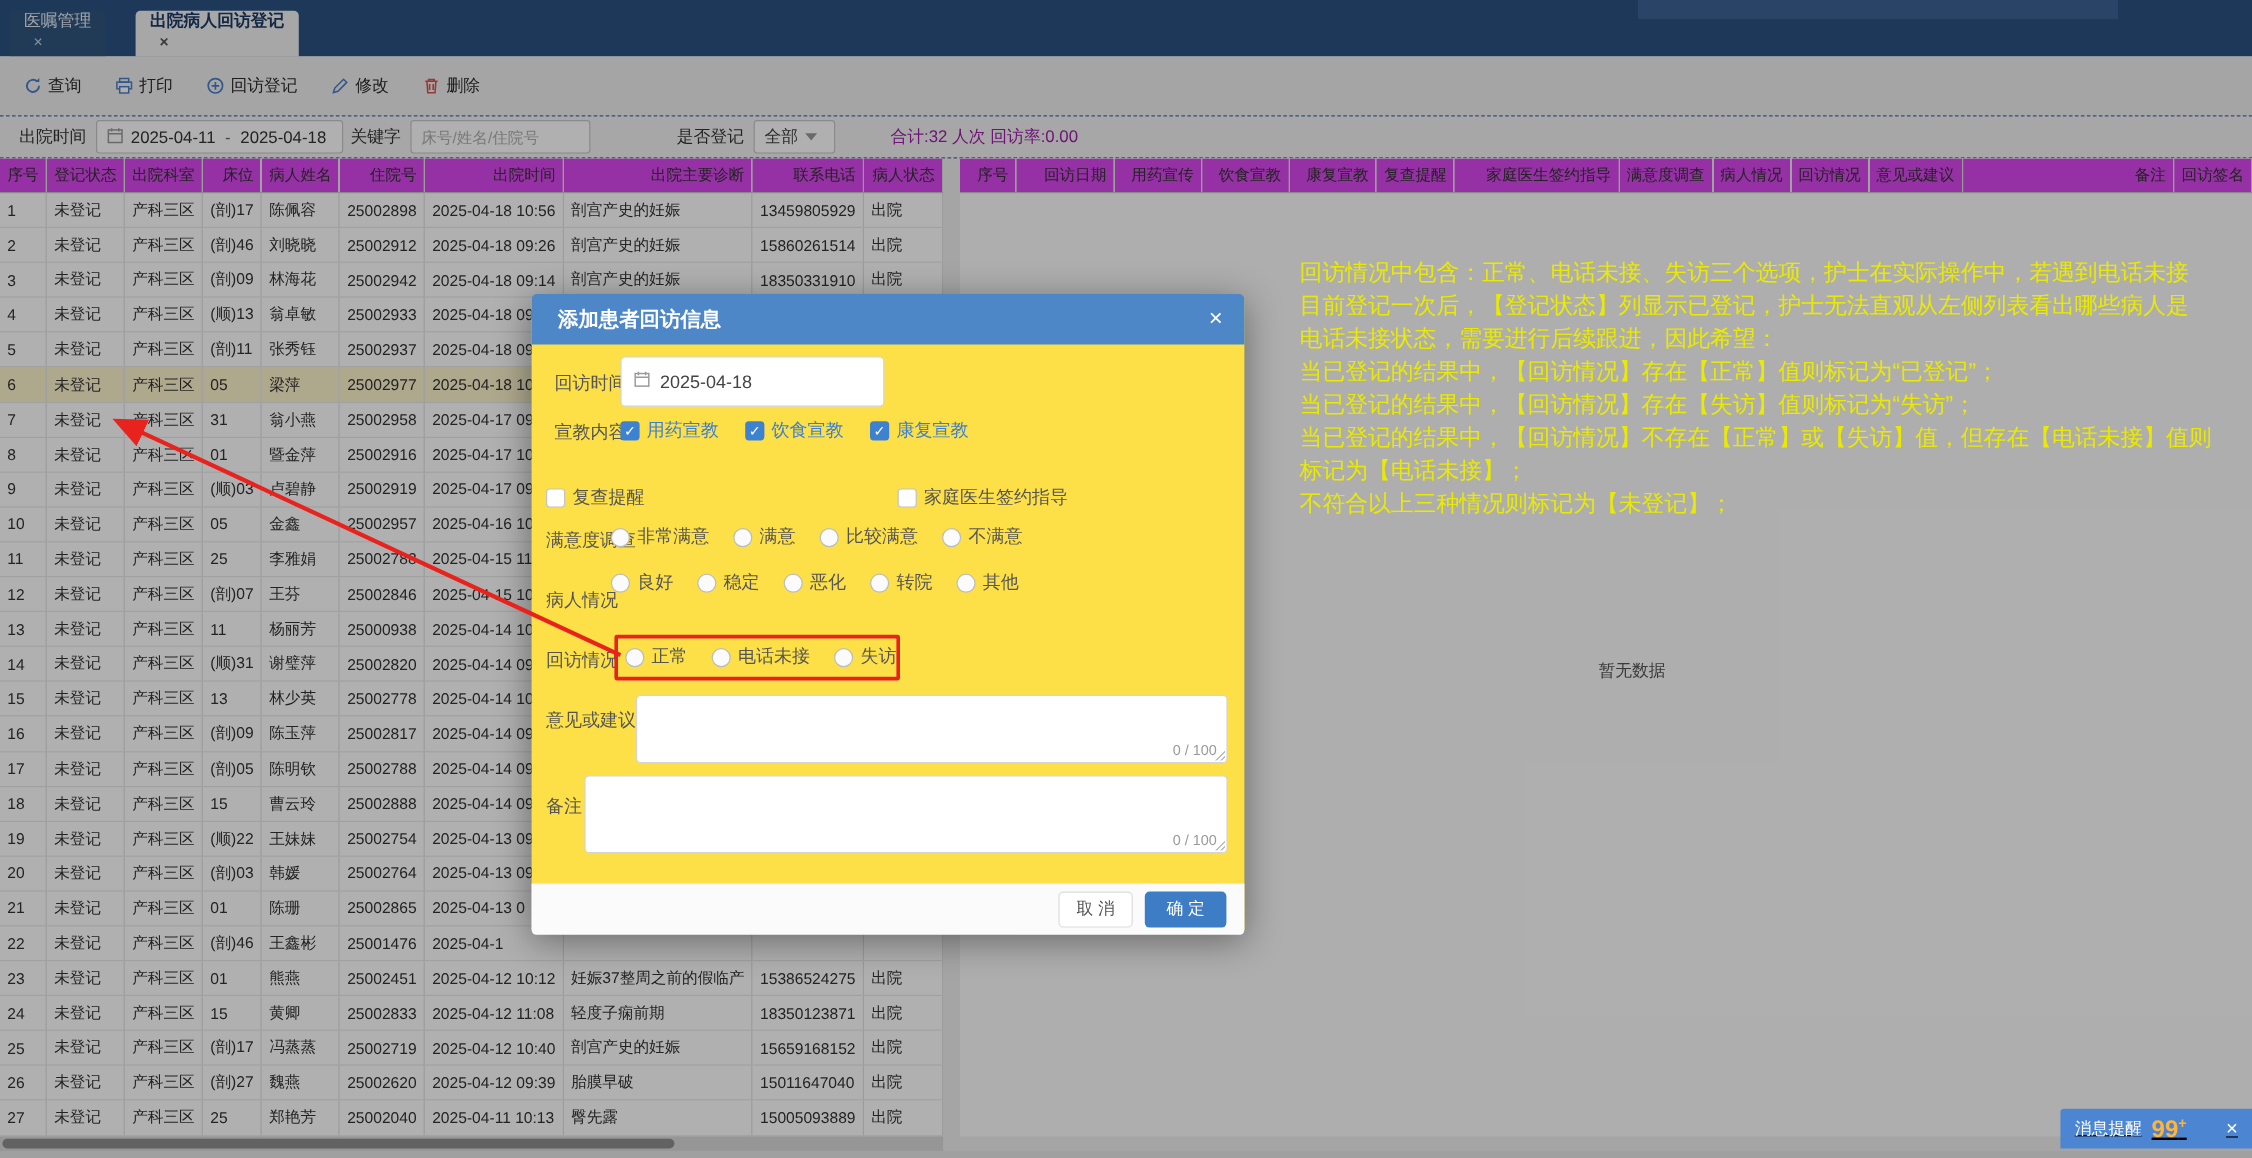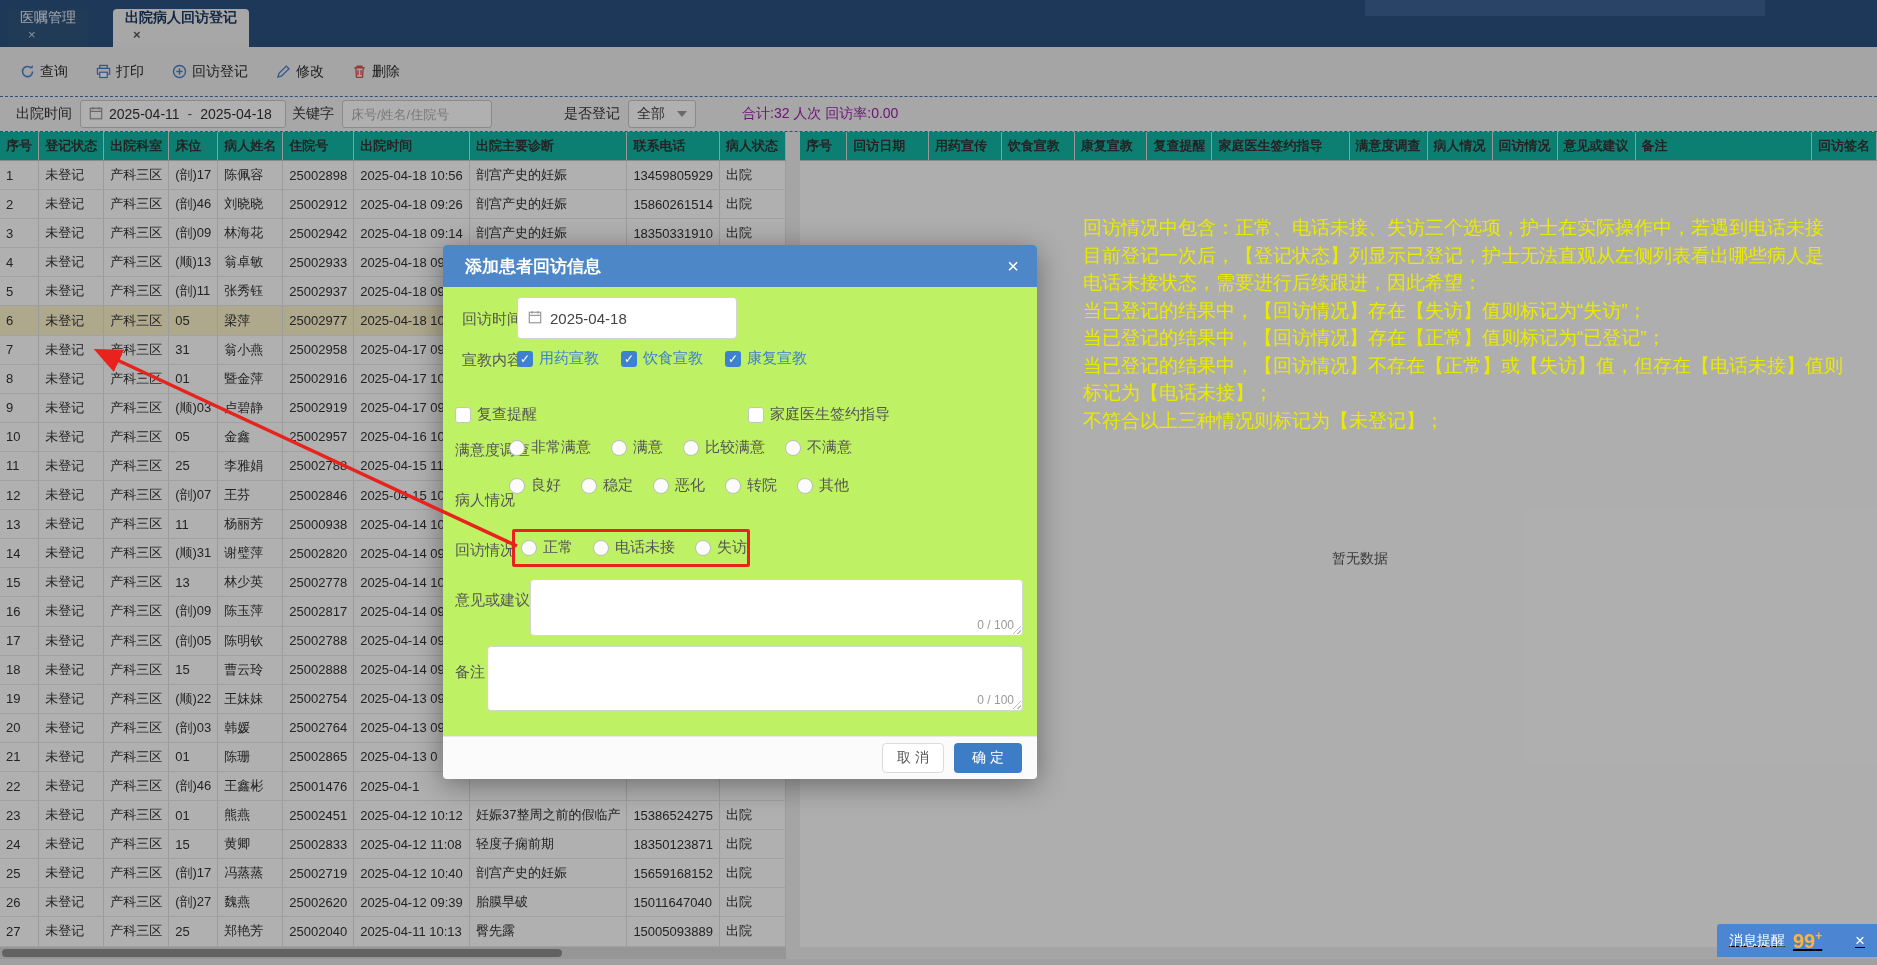--- a/index.html
+++ b/index.html
@@ -21,45 +21,45 @@
   .toolbar{position:absolute;left:0;top:47px;width:1877px;height:49px;display:flex;align-items:center;padding-left:20px;gap:28px;background:#f0f0f0;}
   .tbtn{display:flex;align-items:center;gap:5px;font-size:14px;color:#2b2b2b;cursor:pointer;}
   .tbtn svg{display:block;}
   .filterbar{position:absolute;left:0;top:96px;width:1877px;height:36px;display:flex;align-items:center;padding-left:10px;background:#f2f2f2;border-top:1px dashed #4a6fae;border-bottom:1px dashed #4a6fae;box-sizing:border-box;font-size:14px;color:#333;}
   .flabel{margin:0 8px 0 6px;white-space:nowrap;}
   .box{display:flex;align-items:center;background:#fff;border:1px solid #c8c8c8;border-radius:3px;height:28px;box-sizing:border-box;padding:0 8px;gap:6px;}
   .datebox{width:206px;}
   .datebox .dsep{color:#666;margin:0 2px;}
   .kwinput{width:150px;height:28px;box-sizing:border-box;border:1px solid #c8c8c8;border-radius:3px;padding:0 8px;font-size:13px;color:#333;background:#fff;font-family:"Liberation Sans",sans-serif;}
   .kwinput::placeholder{color:#b0b0b0;}
-  .selectbox{width:68px;justify-content:space-between;color:#444;}
+  .selectbox{width:68px;color:#444;}
   .chevron{width:0;height:0;border-left:5px solid transparent;border-right:5px solid transparent;border-top:6px solid #9a9a9a;}
   .lbl-registered{margin-left:72px;}
   .summary{margin-left:46px;color:#a21caf;white-space:nowrap;}
   
   .ltable-wrap{position:absolute;left:0;top:132px;width:786px;height:815px;overflow:hidden;background:#fff;}
   .rtable-wrap{position:absolute;left:800px;top:132px;width:1077px;height:815px;overflow:hidden;background:#fdfdfd;}
   table.grid{border-collapse:collapse;table-layout:fixed;background:#fff;}
-  table.grid th{background:#14b8a6;font-weight:700;font-size:13px;color:#333;text-align:left;padding:0 6px;height:28px;border-right:1px solid #dcdcdc;border-bottom:1px solid #c9c9c9;white-space:nowrap;overflow:hidden;}
+  table.grid th{background:#d946ef;font-weight:400;font-size:13px;color:#333;text-align:right;padding:0 6px;height:28px;border-right:1px solid #dcdcdc;border-bottom:1px solid #c9c9c9;white-space:nowrap;overflow:hidden;}
   table.grid td{font-size:13px;color:#333;padding:0 6px;height:28.1px;border-right:1px solid #e3e3e3;border-bottom:1px solid #eaeaea;white-space:nowrap;overflow:hidden;background:#fff;}
   tr.selected td{background:#fdf3cd;}
   .hscroll{position:absolute;left:0;top:947px;width:786px;height:12px;background:#d9d9d9;z-index:2;}
   .hscroll .thumb{position:absolute;left:2px;top:2px;width:560px;height:8px;border-radius:4px;background:#8f8f8f;}
   .bottomstrip{position:absolute;left:0;top:959px;width:1877px;height:6px;background:#e8e8e8;}
   .empty-text{position:absolute;left:1332px;top:550px;font-size:14px;color:#555;}
   
   .dim{position:absolute;inset:0;background:rgba(0,0,0,0.31);z-index:40;}
   
   .msgbar{position:absolute;left:1717px;top:924px;width:160px;height:33px;background:#4c86d2;z-index:60;display:flex;align-items:center;padding:0 12px;box-sizing:border-box;border-radius:3px 0 0 0;text-decoration:underline;}
   .msgbar .mlabel{color:#fff;font-size:14px;}
   .msgbar .mcount{color:#ffb43c;font-size:20px;font-weight:bold;margin-left:8px;line-height:1;}
   .msgbar .mplus{color:#ffb43c;font-size:12px;font-weight:bold;vertical-align:super;}
   .msgbar .mclose{margin-left:auto;color:#fff;font-size:17px;cursor:pointer;}
   
-  .dialog{position:absolute;left:443px;top:245px;width:594px;height:533px;background:#bef264;z-index:80;border-radius:4px;box-shadow:0 6px 30px rgba(0,0,0,0.4);}
+  .dialog{position:absolute;left:443px;top:245px;width:594px;height:533px;background:#fde047;z-index:80;border-radius:4px;box-shadow:0 6px 30px rgba(0,0,0,0.4);}
   .dlg-header{position:absolute;left:0;top:0;width:100%;height:42px;background:#4d87c7;border-radius:4px 4px 0 0;display:flex;align-items:center;}
   .dlg-title{color:#fff;font-size:17px;font-weight:bold;margin-left:22px;}
   .dlg-close{margin-left:auto;margin-right:18px;color:#fff;font-size:20px;cursor:pointer;line-height:1;}
   .dlg-label{position:absolute;font-size:15px;color:#555;white-space:nowrap;}
   .inputbox{position:absolute;display:flex;align-items:center;gap:8px;border:1px solid #d4d4d4;border-radius:4px;box-sizing:border-box;padding:0 10px;background:#fff;font-size:15px;color:#444;}
   .cbrow{position:absolute;display:flex;align-items:center;gap:22px;}
   .cb-item{display:flex;align-items:center;gap:6px;font-size:15px;cursor:pointer;}
   .cb{width:16px;height:16px;border-radius:3px;box-sizing:border-box;flex:0 0 auto;}
   .cb.checked{background:#3d82d1;color:#fff;font-size:12px;line-height:16px;text-align:center;}
   .cb.unchecked{background:#fff;border:1px solid #c4c4c4;}
@@ -720,19 +720,19 @@
         <path d="M0 0 L8 3.5 L0 7 z" fill="#e8231d"></path>
       </marker>
     </defs>
     <line x1="517" y1="546" x2="100" y2="352" stroke="#e8231d" stroke-width="3.5" marker-end="url(#ah)"></line>
   </svg>
   <div class="redbox"></div>
   <div class="note">
       <div>回访情况中包含：正常、电话未接、失访三个选项，护士在实际操作中，若遇到电话未接</div>
       <div>目前登记一次后，【登记状态】列显示已登记，护士无法直观从左侧列表看出哪些病人是</div>
       <div>电话未接状态，需要进行后续跟进，因此希望：</div>
+      <div>当已登记的结果中，【回访情况】存在【正常】值则标记为“已登记”；</div>
       <div>当已登记的结果中，【回访情况】存在【失访】值则标记为“失访”；</div>
-      <div>当已登记的结果中，【回访情况】存在【正常】值则标记为“已登记”；</div>
       <div>当已登记的结果中，【回访情况】不存在【正常】或【失访】值，但存在【电话未接】值则</div>
       <div>标记为【电话未接】；</div>
       <div>不符合以上三种情况则标记为【未登记】；</div>
     </div>
 </div>
 
 </body></html>

